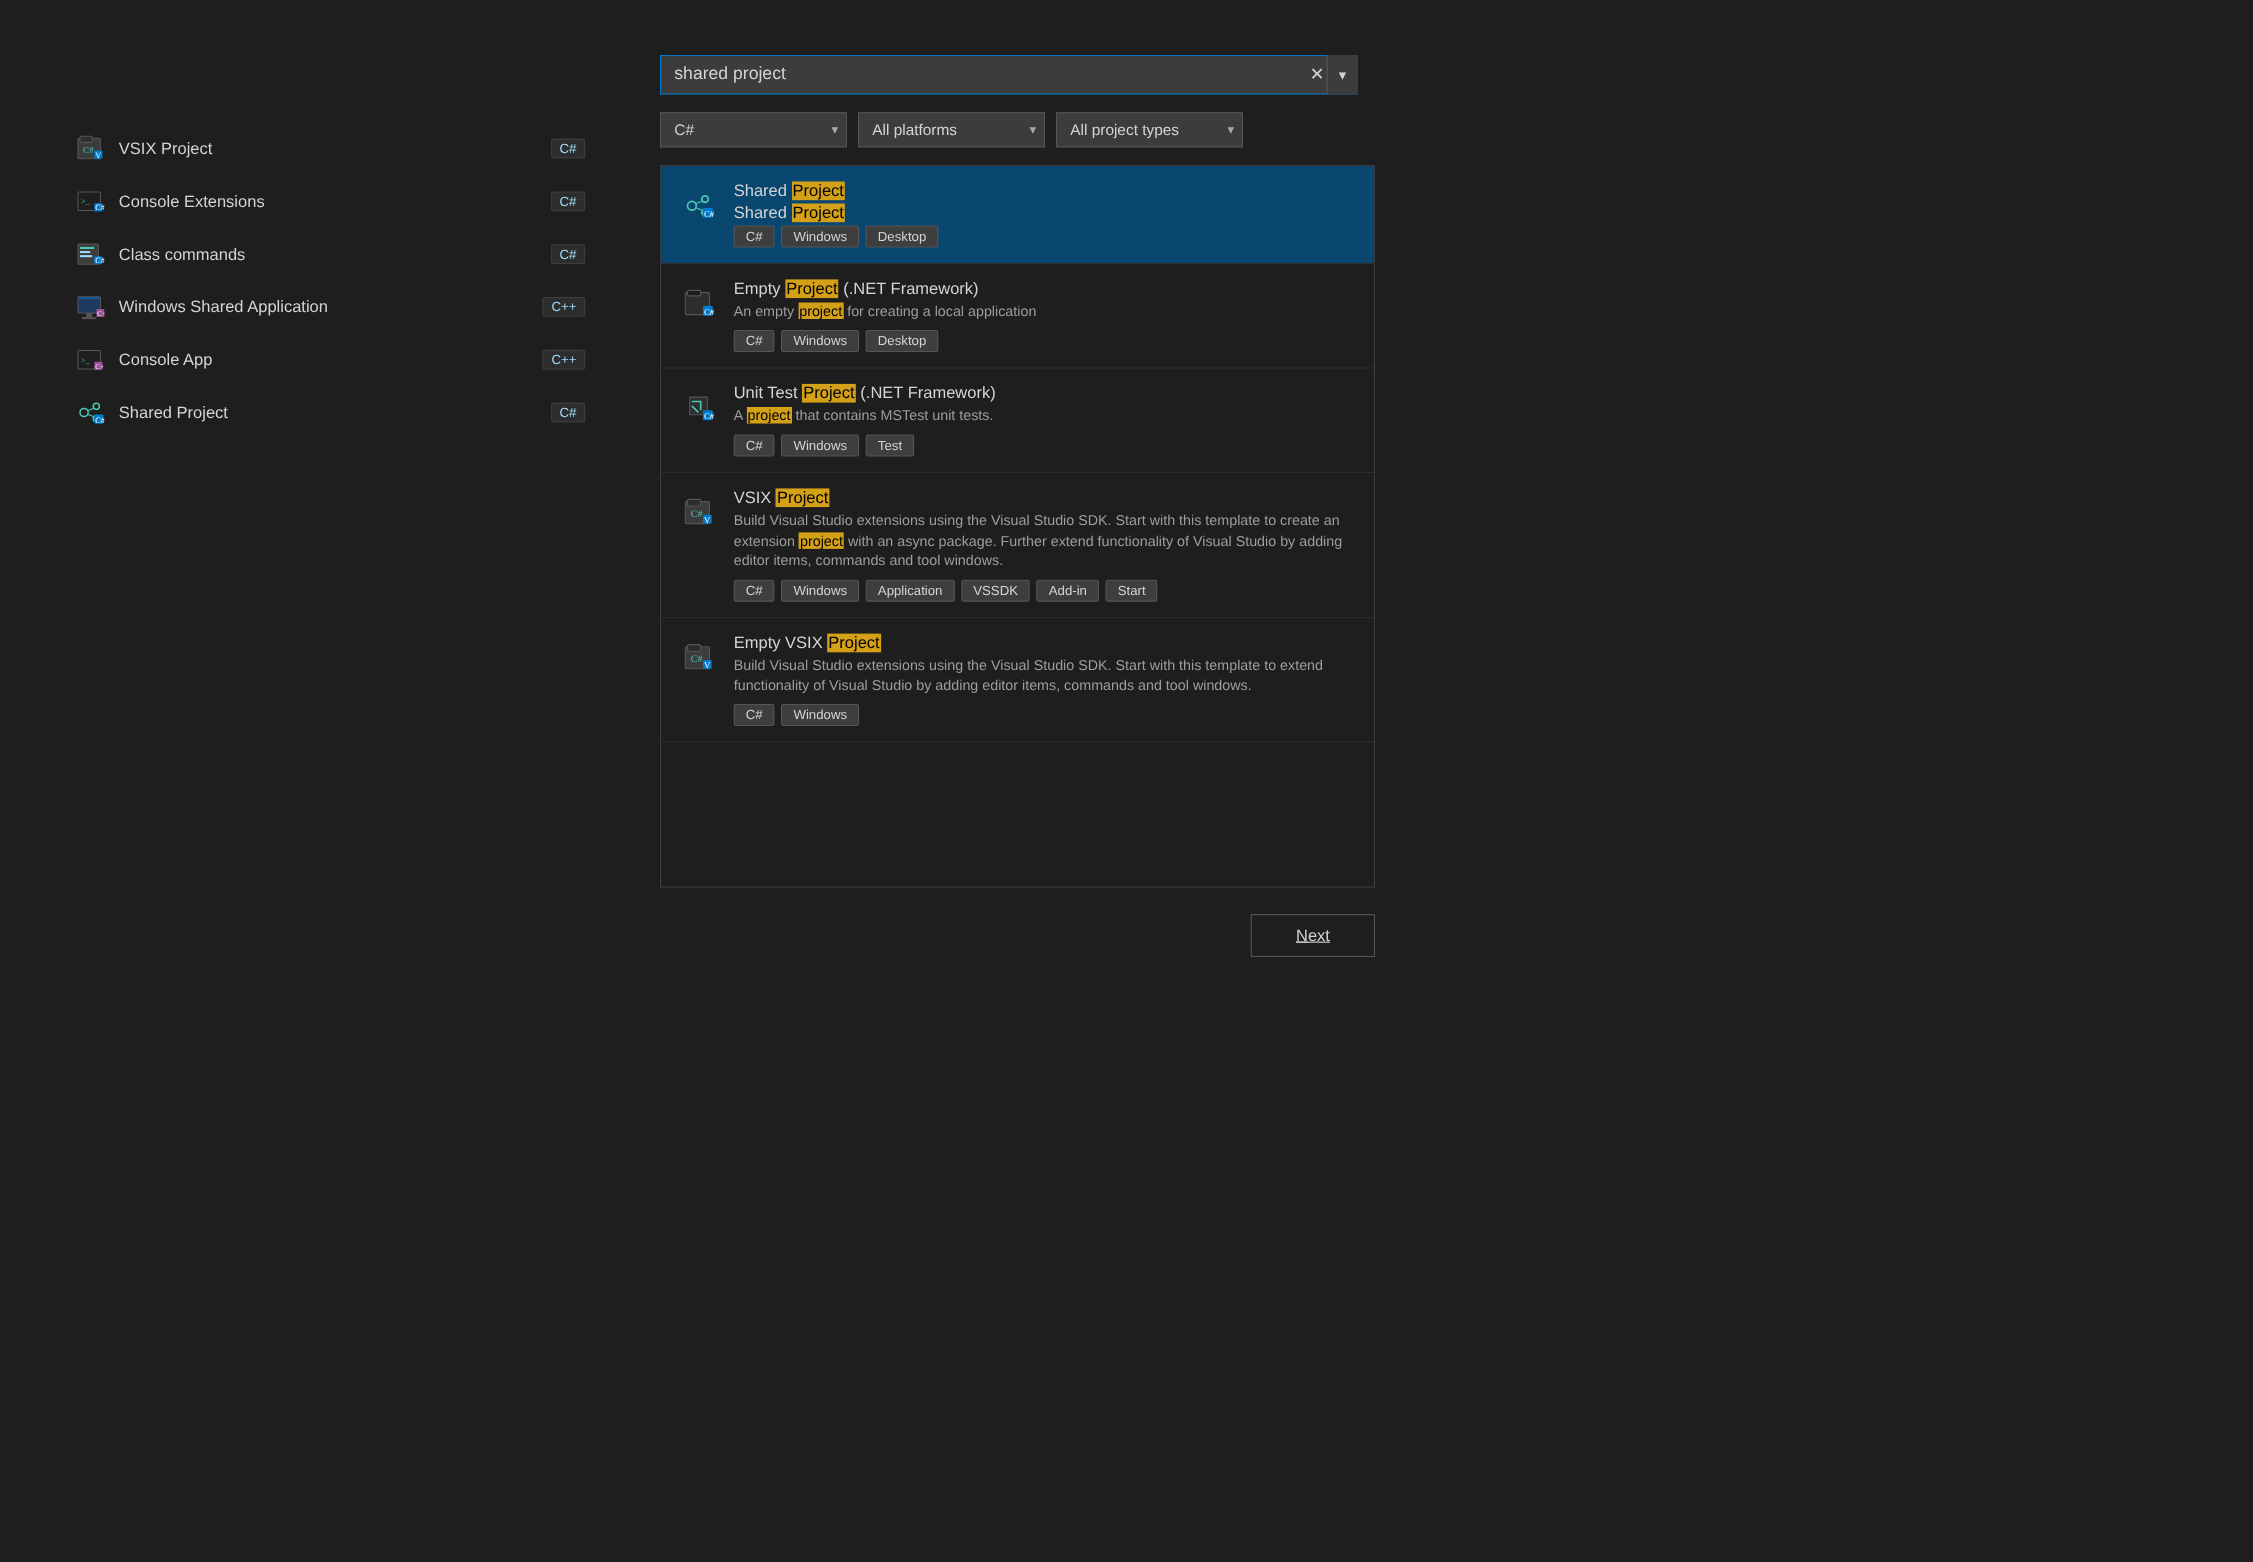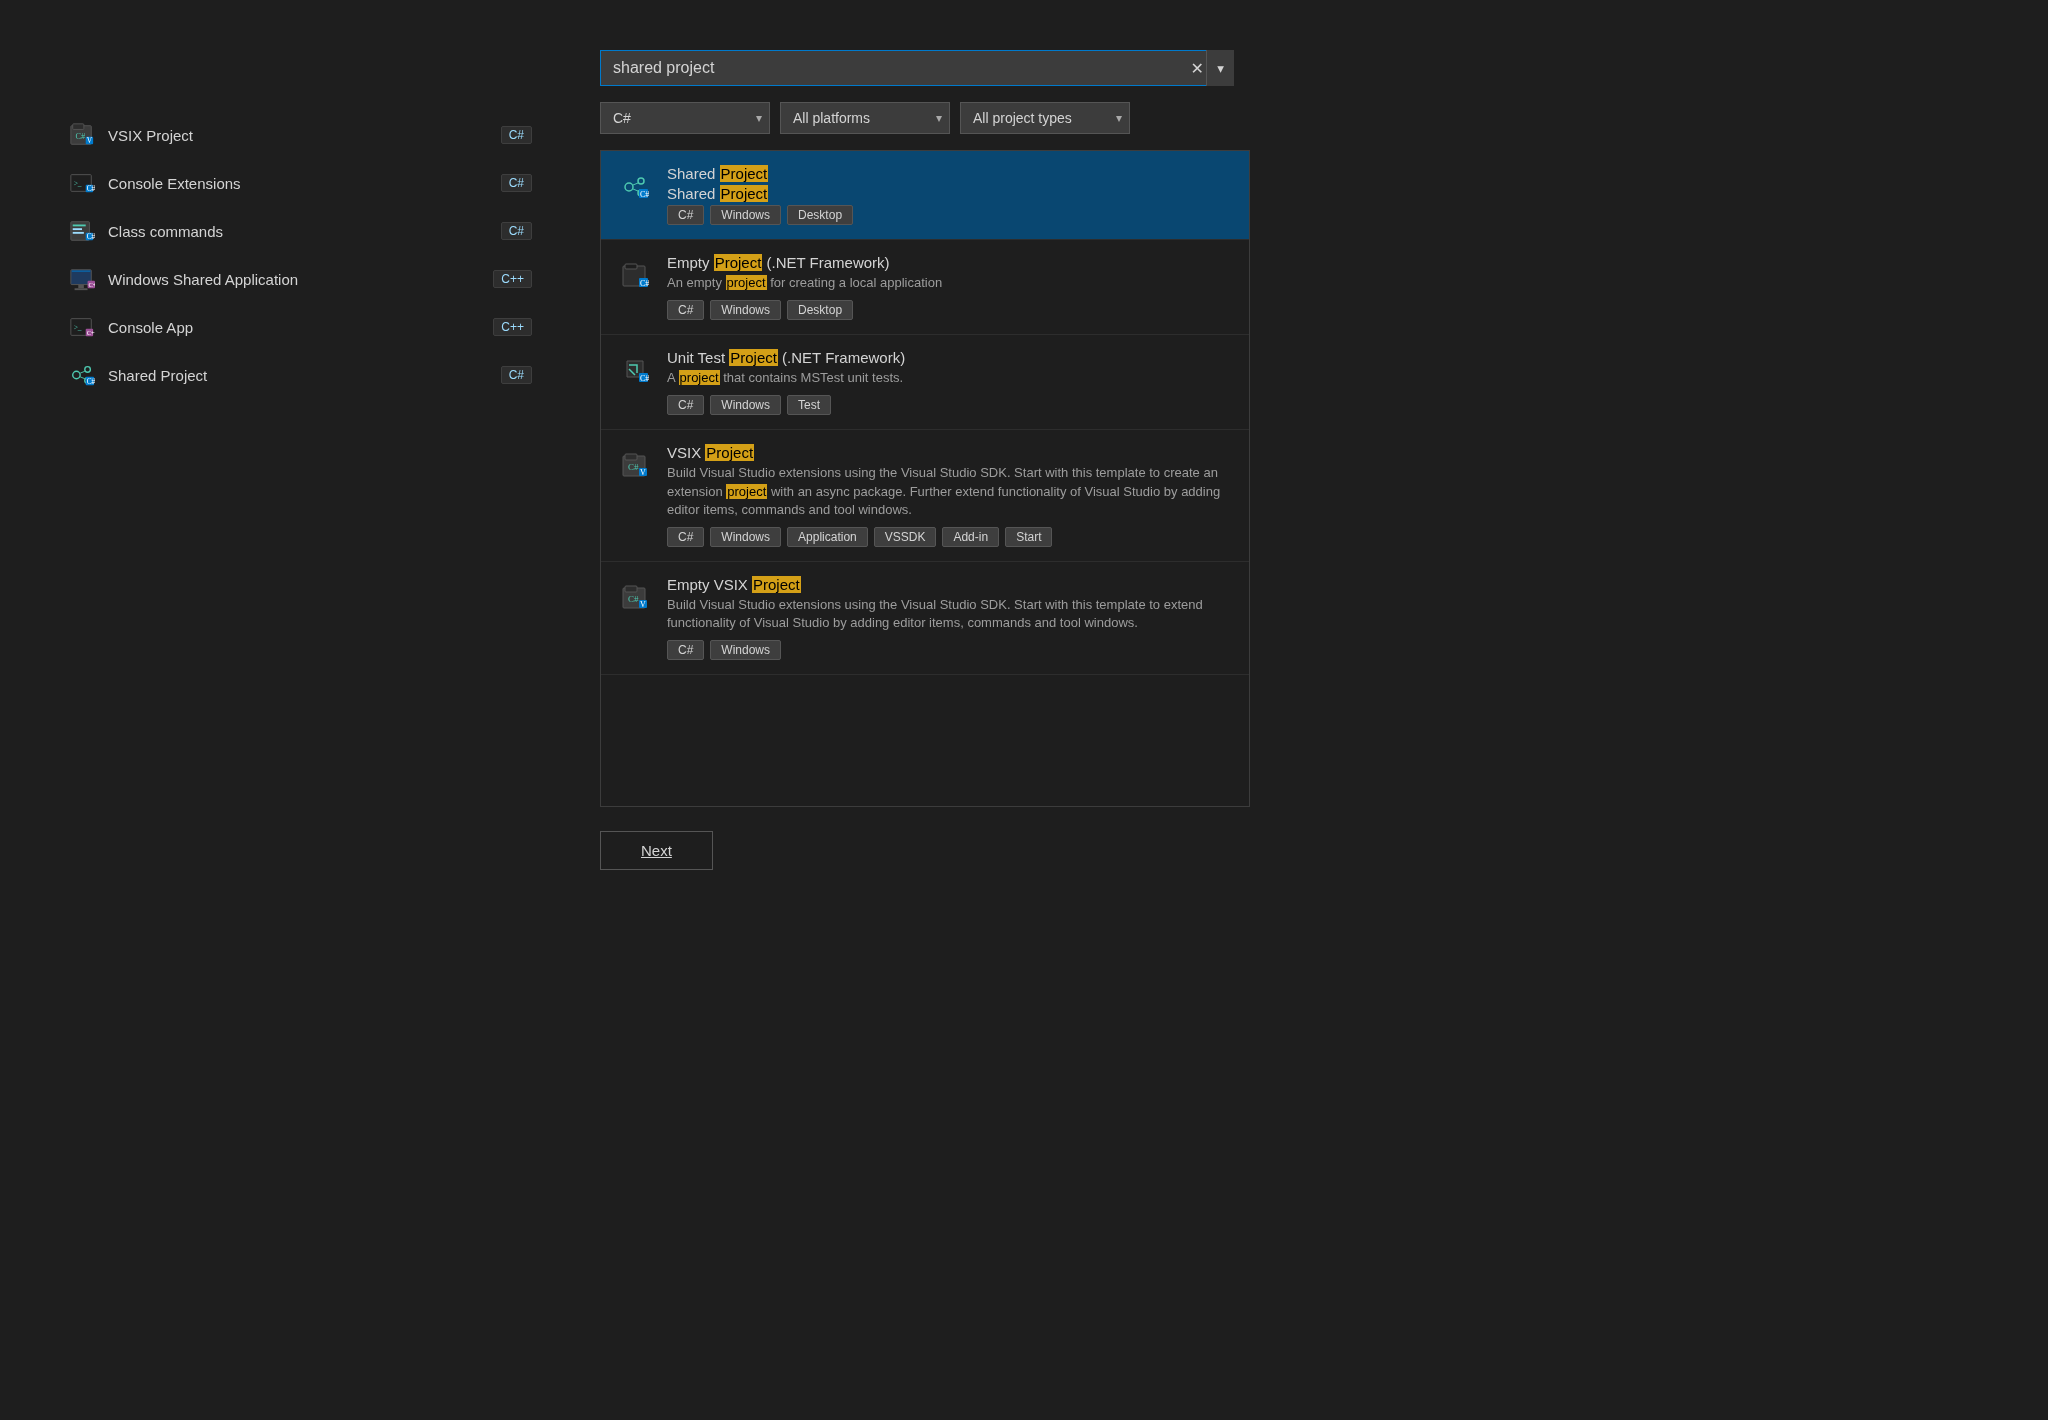--- a/index.html
+++ b/index.html
@@ -234,21 +234,21 @@
     .tag {
       font-size: 12px;
       color: #d4d4d4;
       background: #3e3e3e;
       border: 1px solid #555;
       padding: 2px 10px;
       border-radius: 2px;
     }
     .bottom-row {
       display: flex;
-      justify-content: flex-start;
+      justify-content: flex-end;
       align-items: center;
       padding-top: 8px;
     }
     .next-btn {
       background: #1e1e1e;
       border: 1px solid #555;
       color: #d4d4d4;
       padding: 10px 40px;
       font-size: 15px;
       cursor: pointer;

